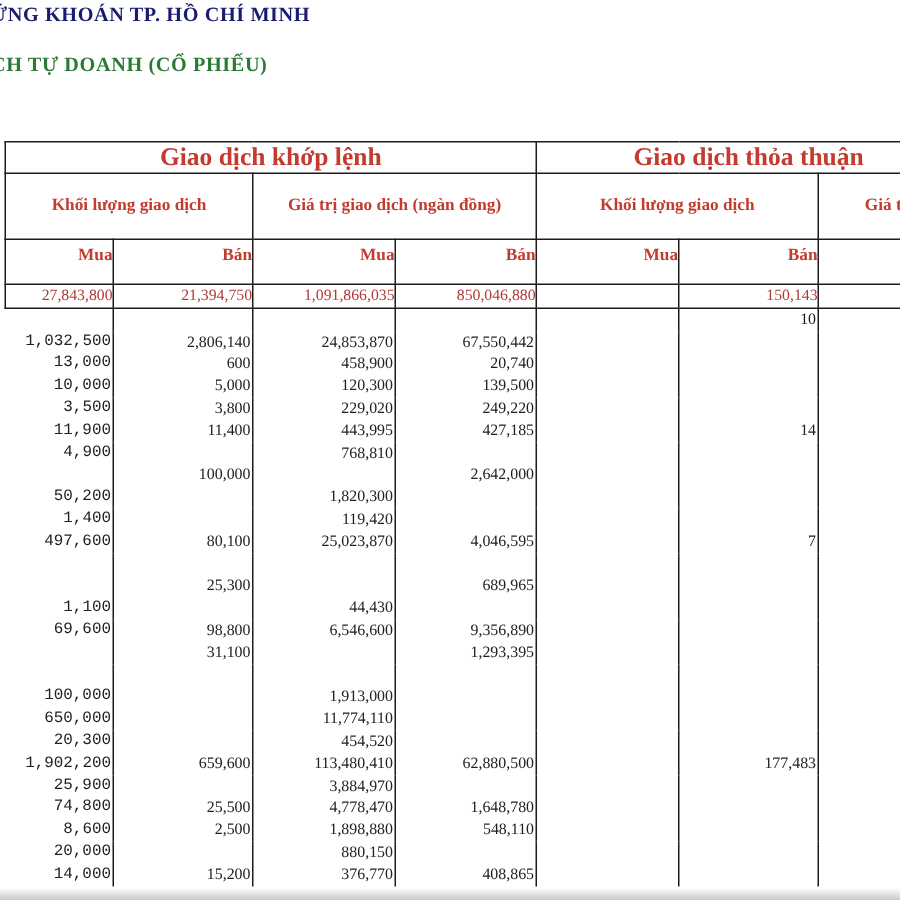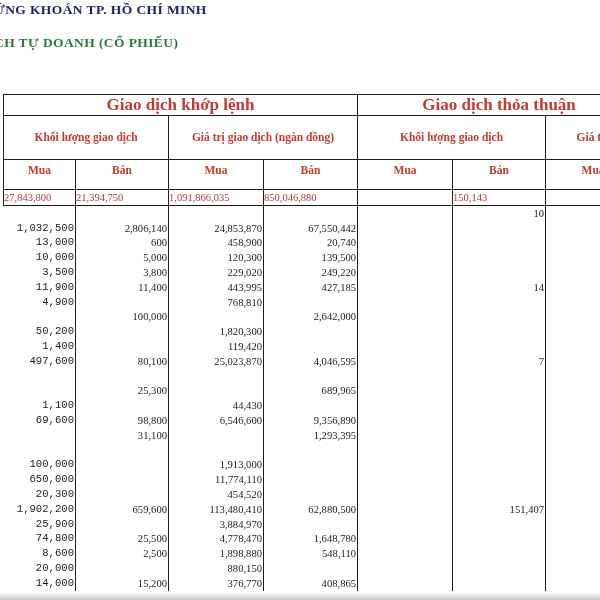--- a/index.html
+++ b/index.html
@@ -21,23 +21,23 @@
     position:absolute;left:3px;top:94px;width:637px;
     table-layout:fixed;border-collapse:collapse;
   }
   table.trading th,table.trading td{
     padding:0;overflow:hidden;white-space:nowrap;line-height:1.05;
     border:1.6px solid #1c1c1c;
   }
   thead th{color:#c23b2e;font-weight:bold;text-align:center;}
   tr.group-row th{height:20px;font-size:17px;}
   tr.section-row th{height:43px;font-size:11.5px;}
-  tr.colhead-row th{height:25px;font-size:11.5px;vertical-align:top;padding-top:4px;}
+  tr.colhead-row th{height:25px;font-size:11.5px;vertical-align:top;padding-top:4px;text-align:right;}
   tr.totals-row td{
-    height:15px;font-size:10.5px;color:#b13a38;text-align:left;
+    height:15px;font-size:10.5px;color:#b13a38;text-align:right;
     border:1.6px solid #1c1c1c;
   }
   tbody.data td{
     height:14.8px;font-size:10.6px;color:#202020;text-align:right;
     border-top:none;border-bottom:none;padding-right:1px;vertical-align:middle;
   }
   tbody.data td:first-child{border-left:none;font-family:Liberation Mono, monospace;}
   .photo-edge{
     position:absolute;left:0;right:0;bottom:0;height:8px;
     background:linear-gradient(#ffffff,#c9c9c9);
@@ -271,21 +271,21 @@
           <td></td>
           <td></td>
           <td></td>
         </tr>
         <tr>
           <td>1,902,200</td>
           <td>659,600</td>
           <td>113,480,410</td>
           <td>62,880,500</td>
           <td></td>
-          <td>151,407</td>
+          <td>177,483</td>
           <td></td>
         </tr>
         <tr>
           <td>25,900</td>
           <td></td>
           <td>3,884,970</td>
           <td></td>
           <td></td>
           <td></td>
           <td></td>

